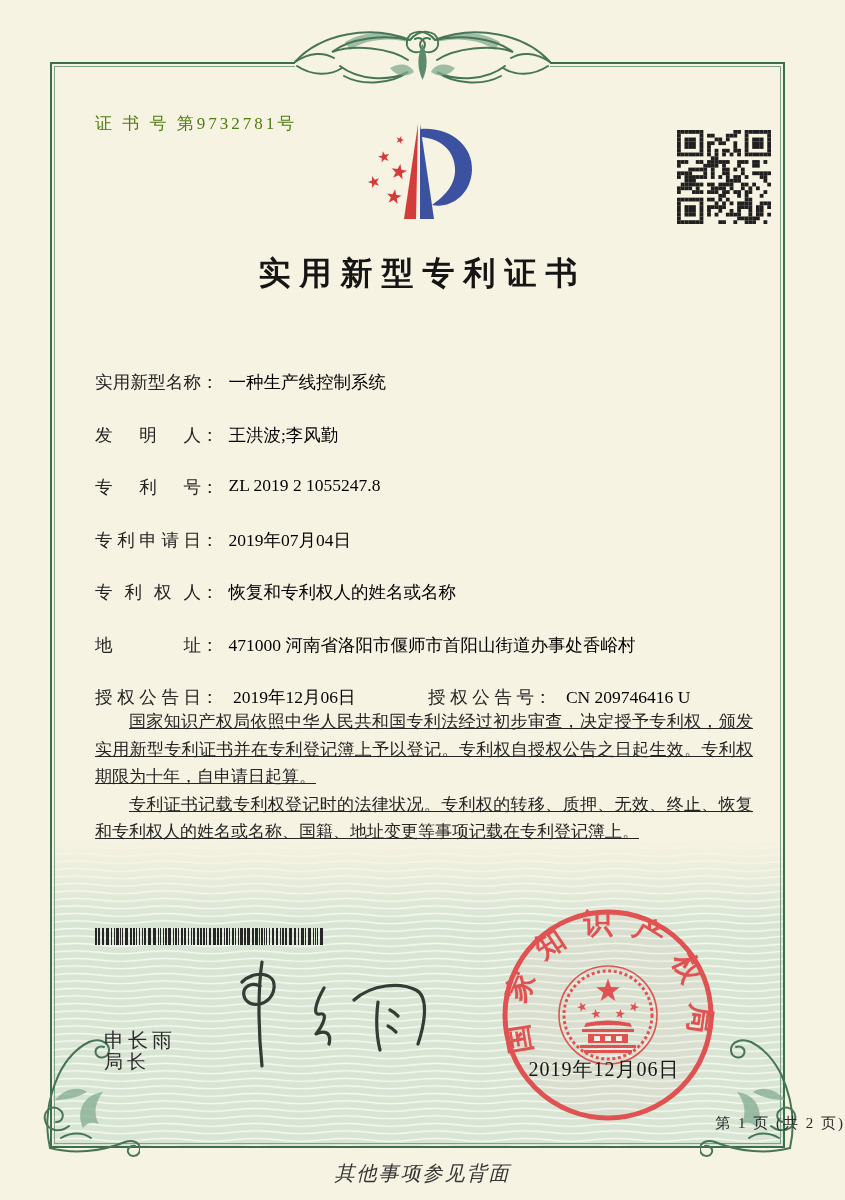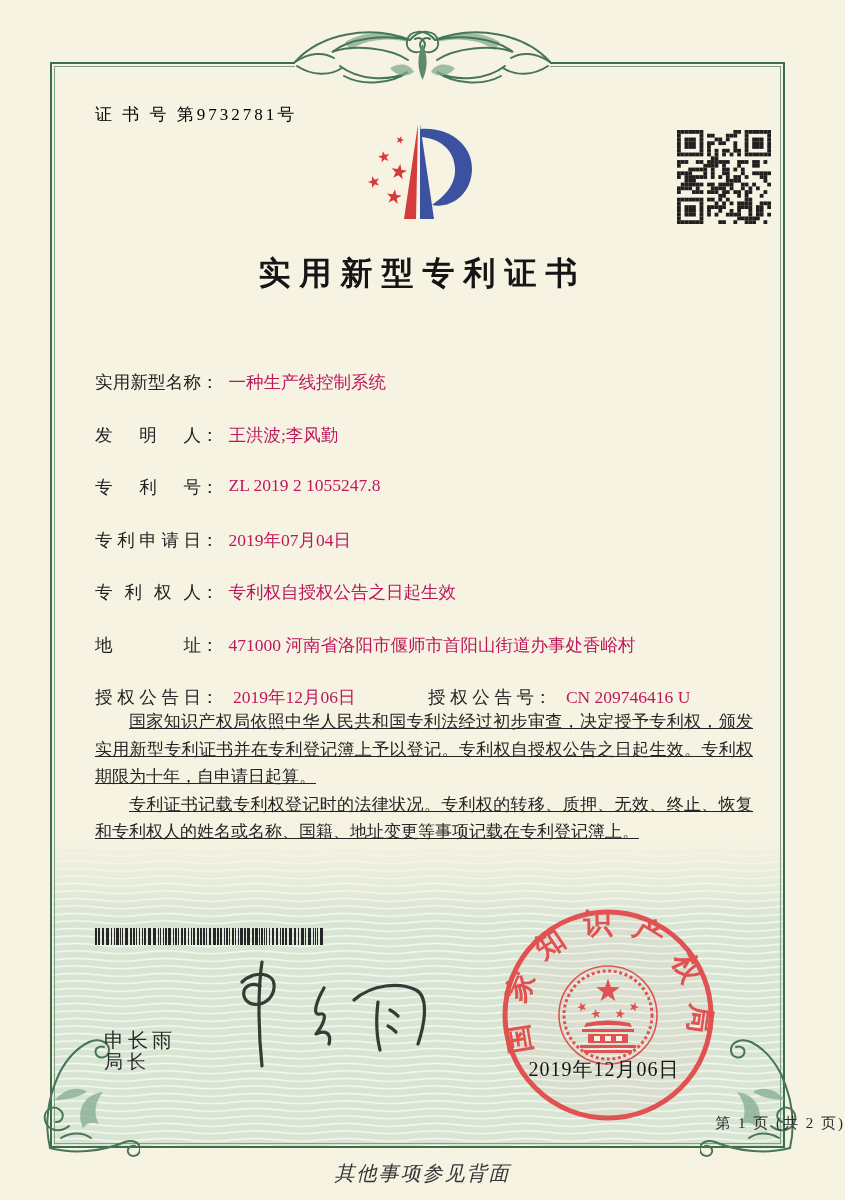--- a/index.html
+++ b/index.html
@@ -20,39 +20,39 @@
   .frame{
     position:absolute;
     left:50px;top:62px;right:60px;bottom:52px;
     border:2px solid #3e6d4e;
   }
   .frame-inner{
     position:absolute;inset:2px;
     border:1px solid #7ca289;
   }
   .cert-no{
-    left:95px;top:103px;
-    font-size:17px;letter-spacing:3px;color:#000000;
+    left:95px;top:112px;
+    font-size:17px;letter-spacing:3px;color:#4d7c0f;
   }
   .title{
     left:0;top:252px;width:845px;
     text-align:center;
     font-size:32px;font-weight:700;letter-spacing:9px;
     color:#151515;
   }
   .fields{left:95px;top:370px;width:660px;}
   .field-row{height:52.5px;display:flex;align-items:flex-start;font-size:17.5px;}
   .field-row.rel{position:relative;display:block;}
   .flabel{
     display:inline-block;width:106px;
     text-align:justify;text-align-last:justify;
     color:#222;
   }
   .fcolon{color:#222;}
-  .fvalue{margin-left:10px;color:#be185d;}
+  .fvalue{margin-left:10px;color:#000000;}
   .grant-right{position:absolute;left:333px;top:0;}
   .paras{
     left:95px;top:708px;width:658px;
     font-size:17px;line-height:1.62;
     text-align:justify;color:#242424;
   }
   .paras p{margin:0;text-indent:2em;text-decoration:underline;}
   .signer-title{left:104px;top:1049px;font-size:19px;letter-spacing:4px;color:#2a2a2a;}
   .signer-name{left:104px;top:1027px;font-size:20px;letter-spacing:4px;color:#2a2a2a;}
   .seal-date{
@@ -476,21 +476,21 @@
       <span class="fvalue">ZL 2019 2 1055247.8</span>
     </div>
     <div class="field-row">
       <span class="flabel">专利申请日</span>
         <span class="fcolon">：</span>
       <span class="fvalue">2019年07月04日</span>
     </div>
     <div class="field-row">
       <span class="flabel">专利权人</span>
         <span class="fcolon">：</span>
-      <span class="fvalue">专利权自授权公告之日起生效</span>
+      <span class="fvalue">恢复和专利权人的姓名或名称</span>
     </div>
     <div class="field-row">
       <span class="flabel">地址</span>
         <span class="fcolon">：</span>
       <span class="fvalue">471000 河南省洛阳市偃师市首阳山街道办事处香峪村</span>
     </div>
     <div class="field-row rel">
       <span>
         <span class="flabel">授权公告日</span><span class="fcolon">：</span>
         <span class="fvalue">2019年12月06日</span>

